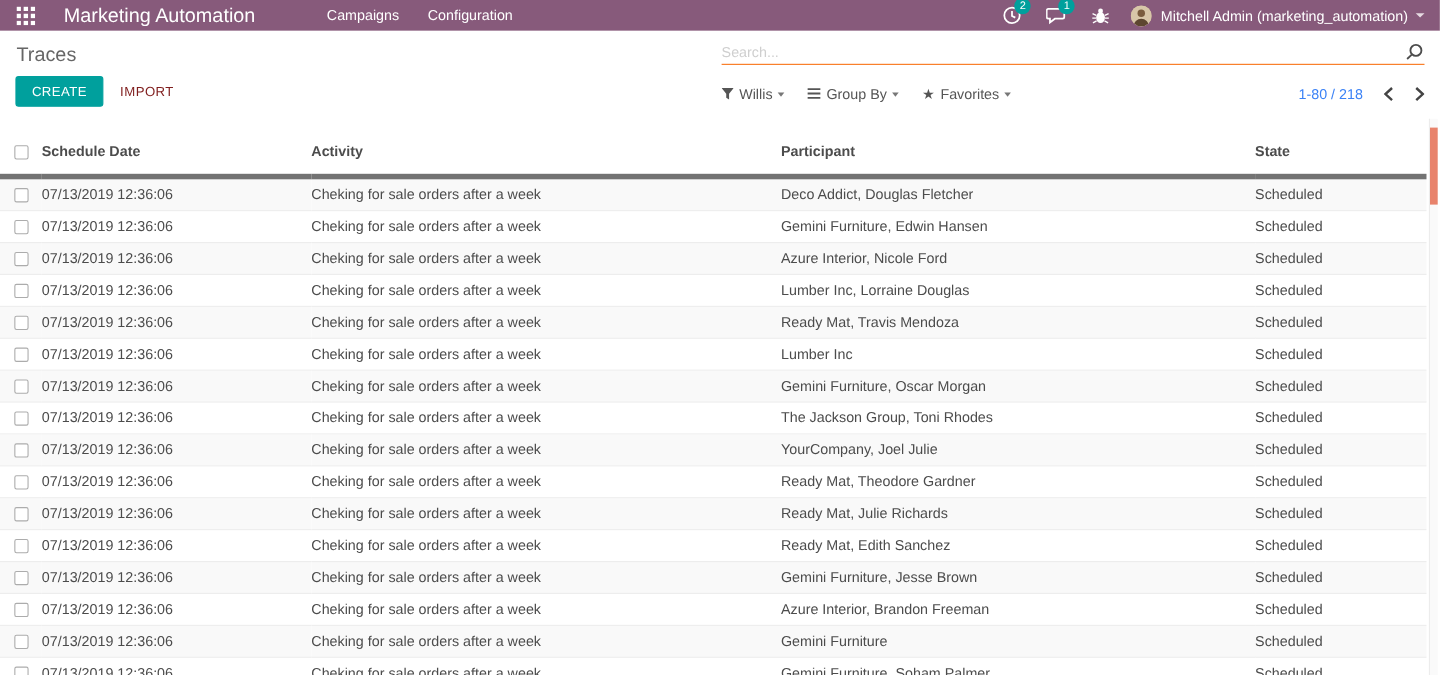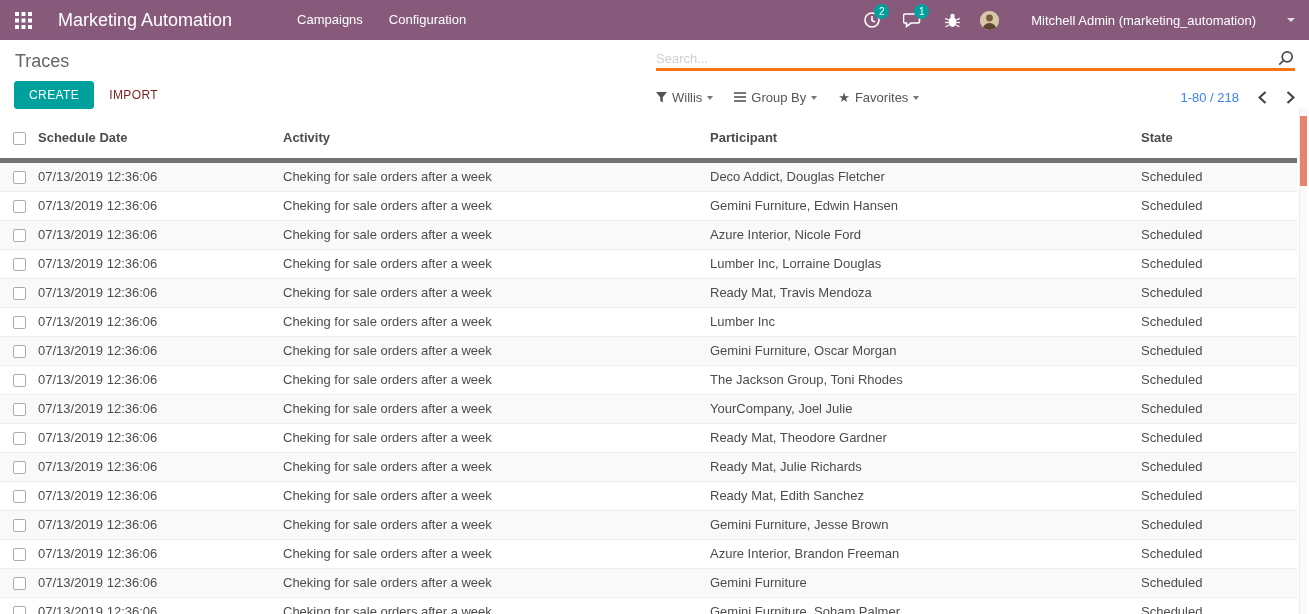--- a/index.html
+++ b/index.html
@@ -1,45 +1,45 @@
 <!DOCTYPE html>
 <html><head>
 <meta charset="utf-8">
 <style>
   * { margin:0; padding:0; box-sizing:border-box; }
   html,body { width:1309px; height:614px; overflow:hidden; background:#fff;
               font-family:"Liberation Sans", sans-serif; }
 
   
-  .navbar { height:40px; background:#875A7B; display:flex; align-items:center; color:#fff; }
+  .navbar { height:28px; background:#875A7B; display:flex; align-items:center; color:#fff; }
   .apps-btn { width:46px; height:40px; display:flex; align-items:center; justify-content:center; cursor:pointer; }
   .brand { font-size:18px; font-weight:400; margin-left:12px; white-space:nowrap; cursor:pointer; }
   .nav-menu { display:flex; margin-left:52px; font-size:13px; }
   .nav-item { padding:0 13px; line-height:40px; cursor:pointer; }
   .systray { margin-left:auto; display:flex; align-items:center; padding-right:14px; }
   .tray-btn { position:relative; width:40px; height:40px; display:flex; align-items:center; justify-content:center; cursor:pointer; }
   .badge { position:absolute; top:4px; right:3px; min-width:15px; height:15px; padding:0 3px;
            background:#00A09D; color:#fff; font-size:10px; line-height:15px; border-radius:8px; text-align:center; }
-  .user-menu { display:flex; align-items:center; margin-left:8px; cursor:pointer;gap:24px; }
+  .user-menu { display:flex; align-items:center; margin-left:8px; cursor:pointer; }
   .avatar { width:19px; height:19px; border-radius:50%; overflow:hidden; background:#cdb89d; margin-right:8px; flex:none; }
   .user-name { font-size:13px; }
   .caret-down-white { width:0; height:0; border-left:4px solid transparent; border-right:4px solid transparent;
            border-top:4px solid #e6dbe2; margin-left:7px; }
 
   
   .cp { position:relative; height:78px; background:#fff; }
   .cp-title { position:absolute; left:15px; top:11px; font-size:18px; color:#666; }
   .cp-buttons { position:absolute; left:14px; top:41px; display:flex; align-items:center; }
   .btn-create { background:#00A09D; color:#fff; border:1px solid #00A09D; font-size:12px;
                 letter-spacing:.4px; padding:6px 14px; border-radius:3px; cursor:pointer;
                 font-family:"Liberation Sans",sans-serif; }
   .btn-import { background:none; border:none; color:#7f1d1d; font-size:12px; letter-spacing:.4px;
                 margin-left:15px; cursor:pointer; font-family:"Liberation Sans",sans-serif; }
   .search-wrap { position:absolute; left:656px; right:14px; top:8px; height:23px;
-                 border-bottom:3px solid #f97316; display:flex; align-items:center; }
+                 border-bottom:1px solid #f97316; display:flex; align-items:center; }
   .search-input { flex:1; border:none; outline:none; font-size:13px; color:#4c4c4c; background:transparent; }
   .search-input::placeholder { color:#cfcfcf; }
   .search-btn { border:none; background:none; cursor:pointer; padding:0 1px; display:flex; }
   .filter-row { position:absolute; left:650px; right:14px; top:44px; height:26px;
                 display:flex; align-items:center; font-size:13px; color:#555; }
   .filter-menu { display:flex; align-items:center; padding:0 6px; margin-right:9px; cursor:pointer; white-space:nowrap; }
   .filter-menu .mlabel { margin:0 5px; }
   .caret-down-gray { width:0; height:0; border-left:3.5px solid transparent; border-right:3.5px solid transparent;
                      border-top:4px solid #777; margin-top:1px; }
   .star-glyph { color:#555; font-size:13px; }

